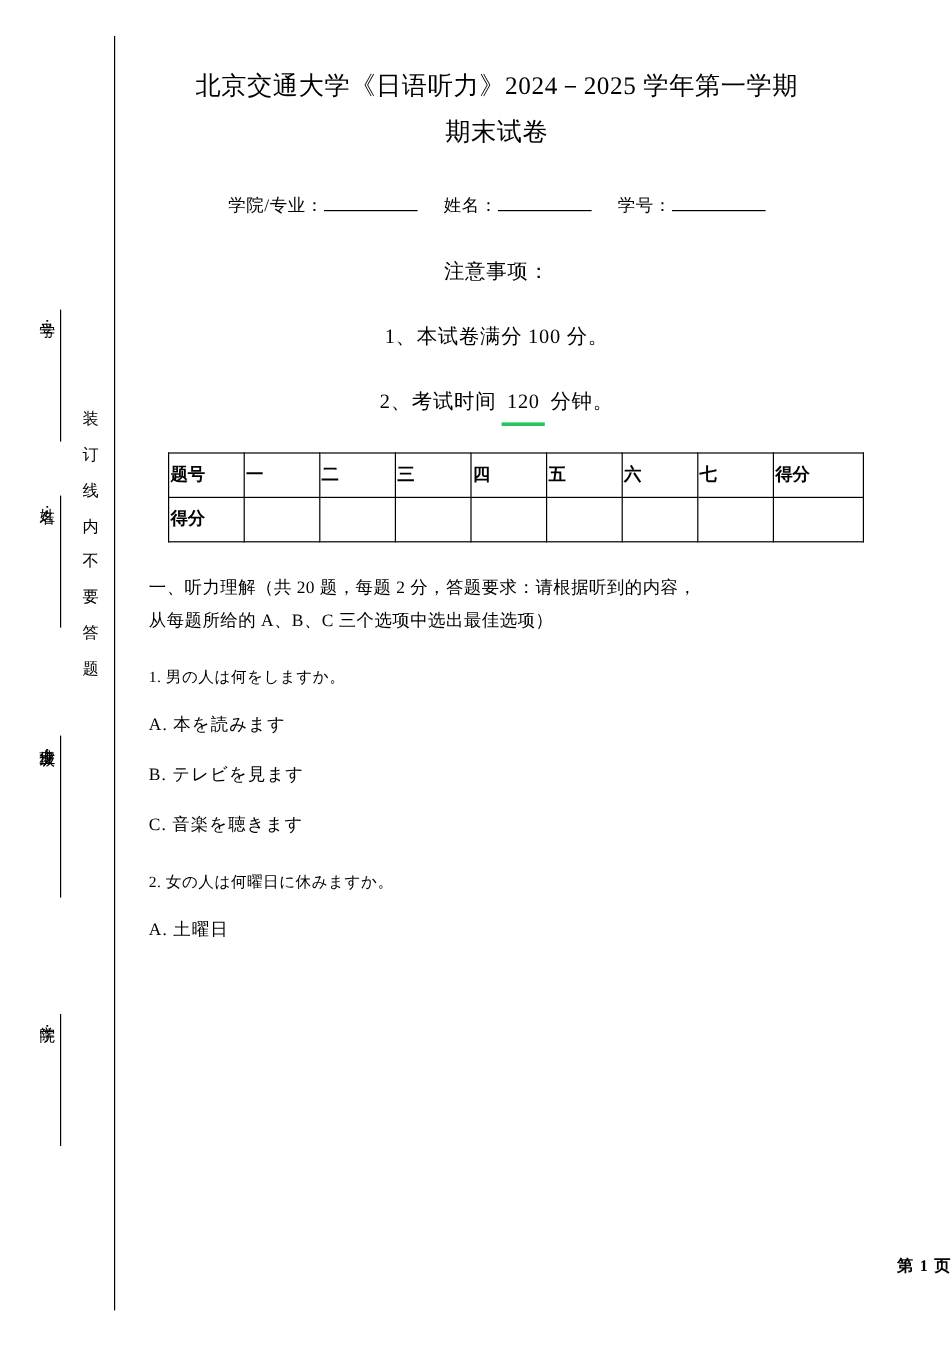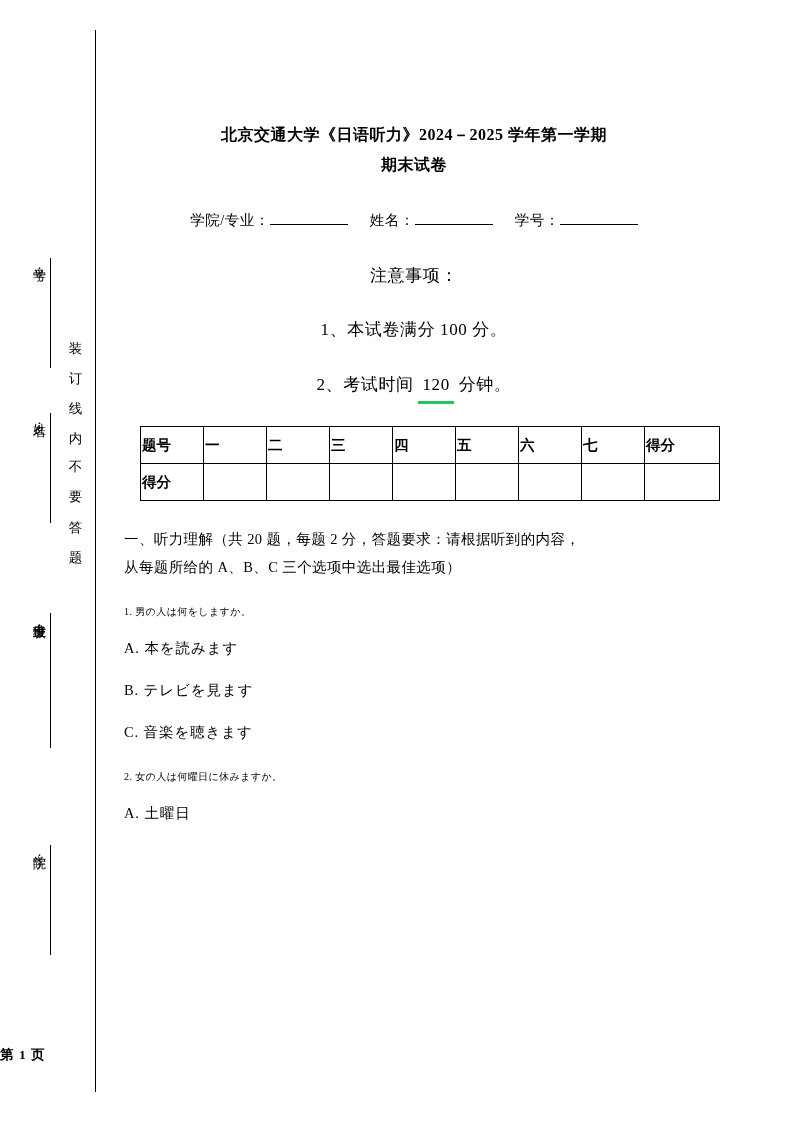--- a/index.html
+++ b/index.html
@@ -69,26 +69,26 @@
 
   
   .content {
     position: absolute;
     left: 124px;
     top: 0;
     width: 580px;
   }
 
   h1.exam-title {
-    font-size: 16px;
-    font-weight: bold;
+    font-size: 21px;
+    font-weight: normal;
     text-align: center;
     line-height: 1.85;
     margin: 0;
-    padding-top: 120px;
+    padding-top: 52px;
     letter-spacing: 0.5px;
   }
 
   .fields-line {
     margin-top: 32px;
     font-size: 14.5px;
     font-weight: normal;
     text-align: center;
     letter-spacing: 0.5px;
   }
@@ -132,37 +132,37 @@
   table.score td.last  { width: 72px; }
 
   
   .section-head {
     font-size: 14.5px;
     line-height: 1.95;
     margin-top: 24px;
     letter-spacing: 0.4px;
   }
   .q {
-    font-size: 10px;
+    font-size: 13px;
     line-height: 1.9;
     margin-top: 20px;
     letter-spacing: 0.4px;
   }
   .opt {
     font-size: 14.5px;
     line-height: 1.9;
     letter-spacing: 0.9px;
   }
 
   .footer {
     position: absolute;
     left: 0;
     top: 1046px;
     width: 793px;
-    text-align: left;
+    text-align: right;
     font-size: 13.5px;
     font-weight: bold;
     letter-spacing: 1px;
   }
 </style>
 </head>
 <body>
 
 <div class="page">
 

